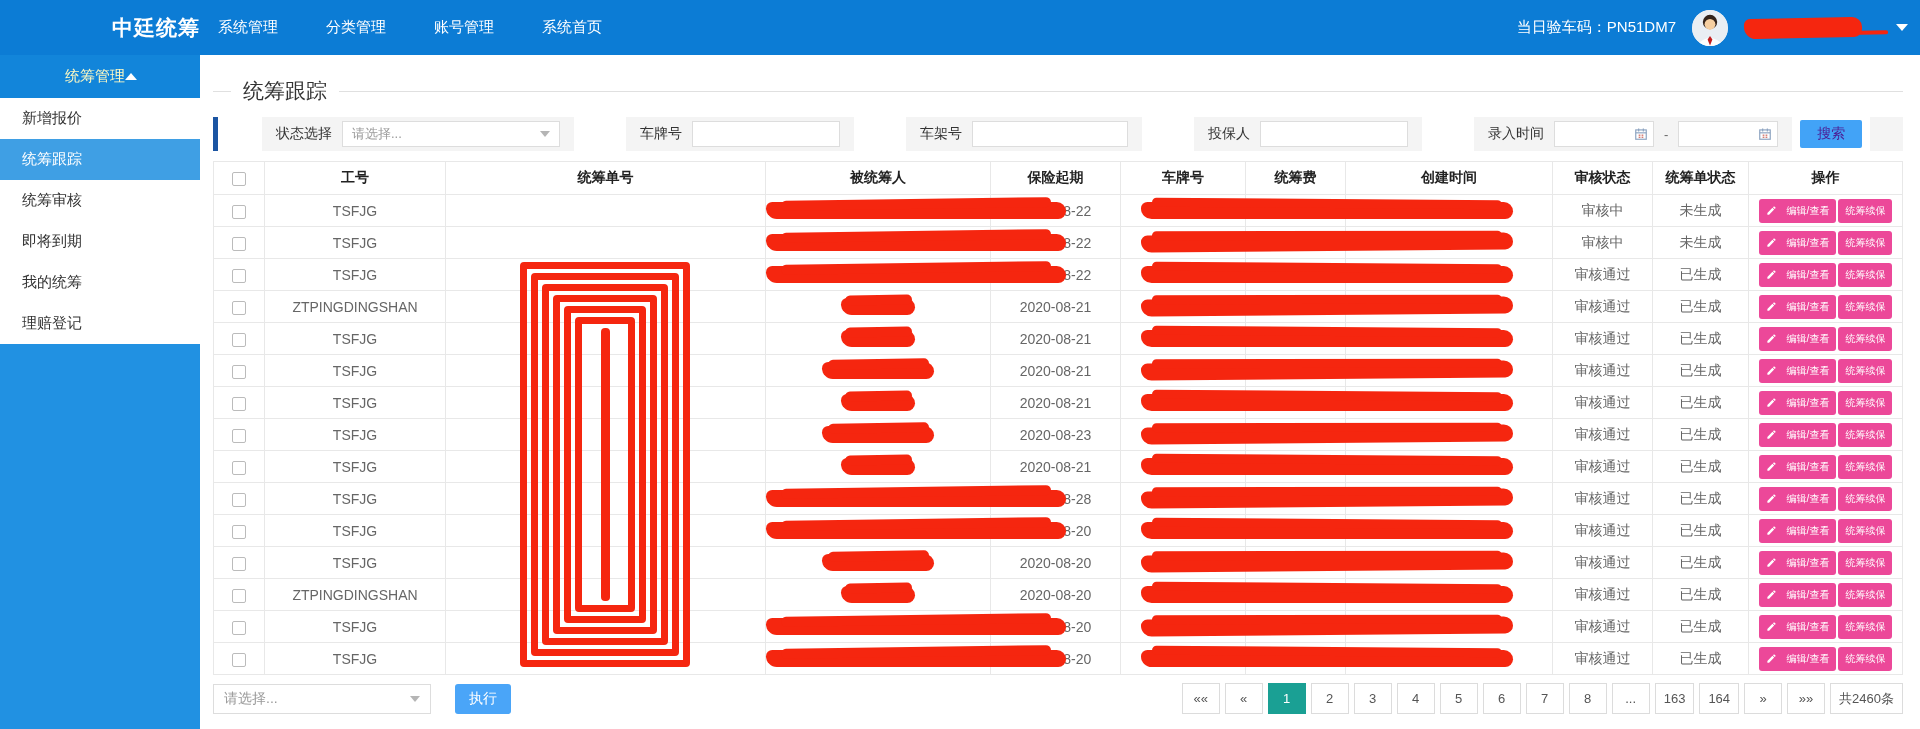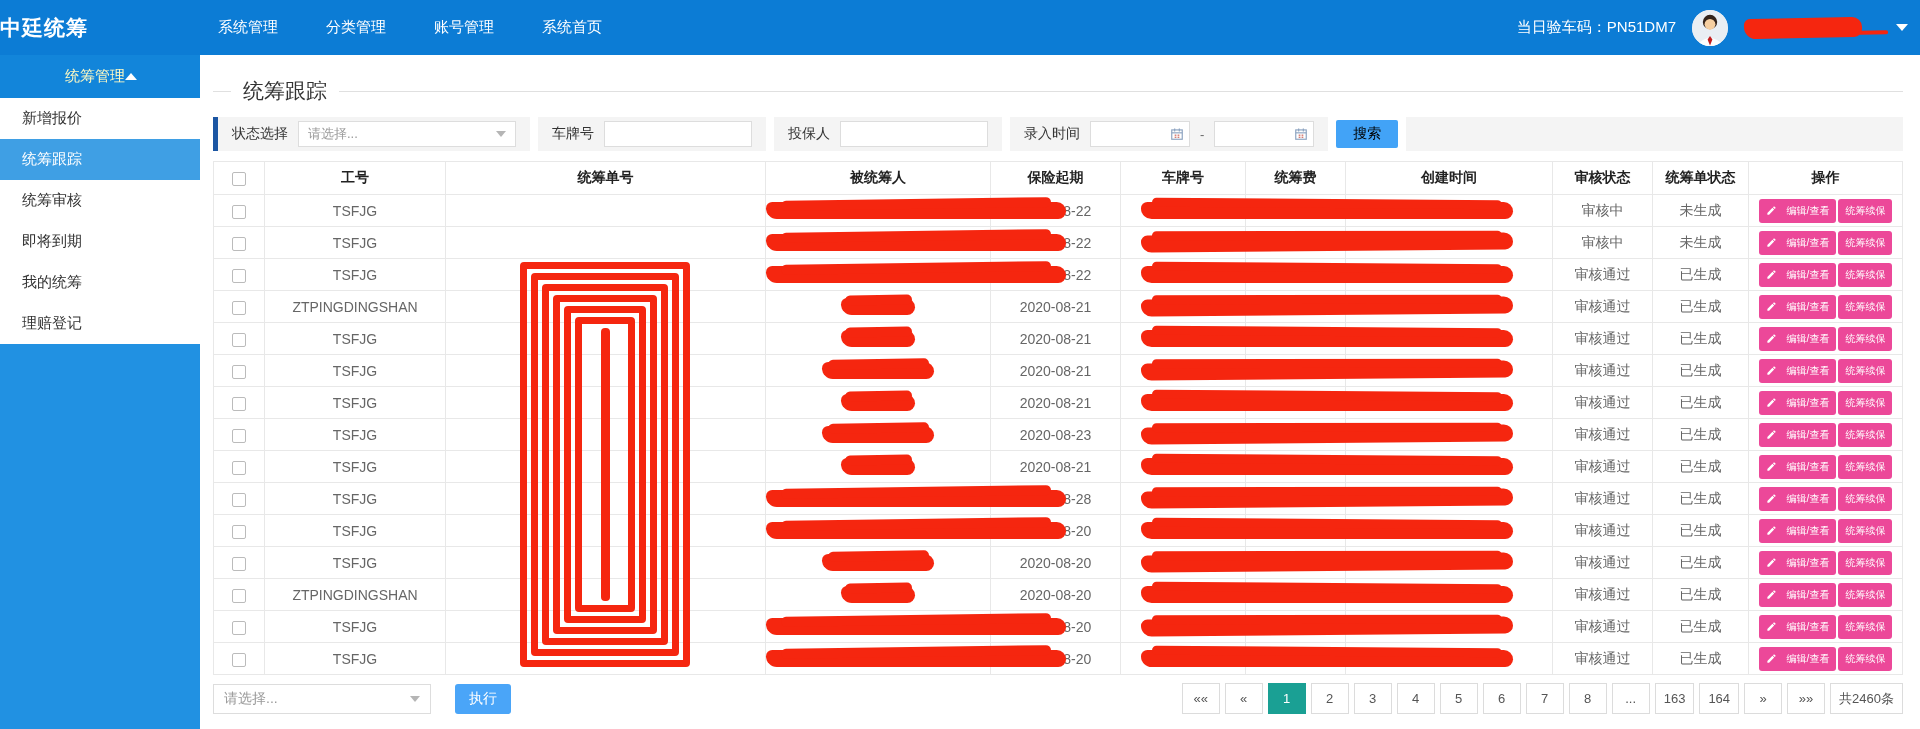--- a/index.html
+++ b/index.html
@@ -1,21 +1,21 @@
 <!DOCTYPE html>
 <html><head>
 <meta charset="utf-8">
 <style>
   * { margin:0; padding:0; box-sizing:border-box; }
   html,body { width:1920px; height:729px; overflow:hidden; background:#fff;
     font-family:"Liberation Sans","DejaVu Sans",sans-serif; }
 
   
   .header { height:55px; background:#0c7cd5; display:flex; align-items:center; }
-  .logo { width:200px; text-align:left; color:#fff; font-size:21px; font-weight:bold; letter-spacing:1px; }
+  .logo { width:200px; text-align:right; color:#fff; font-size:21px; font-weight:bold; letter-spacing:1px; }
   .nav { display:flex; gap:48px; margin-left:18px; }
   .nav-item { color:#fff; font-size:15px; cursor:pointer; }
   .header-right { margin-left:auto; display:flex; align-items:center; gap:16px; padding-right:12px; }
   .daily-code { color:#fff; font-size:15px; }
   .avatar { width:36px; height:36px; border-radius:50%; overflow:hidden; background:#eef2f6; flex:none; }
   .rd { background:#f5260f; }
   .rd-user { width:118px; height:20px; border-radius:6px 10px 8px 12px; transform:rotate(-1.2deg); position:relative; }
   .rd-user::after { content:""; position:absolute; right:-26px; bottom:2px; width:30px; height:4px; background:#f5260f; border-radius:3px; }
   .caret-down-white { width:0; height:0; border-left:6px solid transparent; border-right:6px solid transparent; border-top:7px solid #fff; margin-left:18px; }
 
@@ -33,28 +33,28 @@
 
   
   .title-row { display:flex; align-items:center; margin-top:24px; height:24px; }
   .tline { height:1px; background:#e0e0e0; }
   .tline.short { width:18px; }
   .tline.long { flex:1; }
   .page-title { font-size:21px; color:#333; padding:0 12px; white-space:nowrap; }
 
   
   .filter-bar { margin-top:14px; height:34px; display:flex; align-items:stretch; gap:8px; border-left:5px solid #1b55a2; }
-  .f-block { background:#f4f4f4; display:flex; align-items:center; gap:10px; padding:0 14px; }
+  .f-block { background:#f4f4f4; display:flex; align-items:center; gap:10px; padding:0 14px;margin-left:44px; }
   .f-label { font-size:14px; color:#333; white-space:nowrap; }
   .f-select { width:218px; height:26px; background:#fff; border:1px solid #ddd; display:flex; align-items:center; justify-content:space-between; padding:0 9px; font-size:13px; color:#9a9a9a; cursor:pointer; }
   .caret-gray { width:0; height:0; border-left:5px solid transparent; border-right:5px solid transparent; border-top:6px solid #b5b5b5; }
   .f-input { width:148px; height:26px; background:#fff; border:1px solid #ddd; padding:0 6px; font-size:13px; color:#333; outline:none; }
   .f-date { width:100px; height:26px; background:#fff; border:1px solid #ddd; display:flex; align-items:center; justify-content:flex-end; padding:0 5px; cursor:pointer; }
   .f-dash { font-size:13px; color:#666; }
-  .search-btn { width:62px; height:28px; align-self:center; background:#42a3f7; color:#000000; border:none; font-size:14px; border-radius:2px; cursor:pointer; }
+  .search-btn { width:62px; height:28px; align-self:center; background:#42a3f7; color:#4c1d95; border:none; font-size:14px; border-radius:2px; cursor:pointer; }
   .f-fill { flex:1; background:#f4f4f4; }
 
   
   .table-wrap { position:relative; margin-top:10px;border-radius:19px; }
   table { width:100%; border-collapse:collapse; table-layout:fixed; }
   th,td { border:1px solid #e8e8e8; text-align:center; overflow:visible; }
   th { height:33px; font-size:14px; color:#222; font-weight:bold; background:#fff; }
   td { height:32px; font-size:14px; color:#666; position:relative; background:#fff; }
   .checkbox { display:inline-block; width:14px; height:14px; border:1px solid #bbb; border-radius:2px; background:#fff; vertical-align:middle; cursor:pointer; }
 
@@ -142,20 +142,24 @@
       <div class="f-block">
         <span class="f-label">状态选择</span>
         <span class="f-select">
           <span>请选择...</span>
           <span class="caret-gray"></span>
         </span>
       </div>
       <div class="f-block">
         <span class="f-label">车牌号</span>
         <input class="f-input" value="" style="">
+      </div>
+      <div class="f-block">
+        <span class="f-label">车架号</span>
+        <input class="f-input" style="width: 156px;" value="">
       </div>
       <div class="f-block">
         <span class="f-label">投保人</span>
         <input class="f-input" value="" style="">
       </div>
       <div class="f-block">
         <span class="f-label">录入时间</span>
         <span class="f-date">
           <svg width="14" height="14" viewBox="0 0 24 24">
               <rect x="3" y="5" width="18" height="16" fill="#fff" stroke="#8ca3c0" stroke-width="2"></rect>

